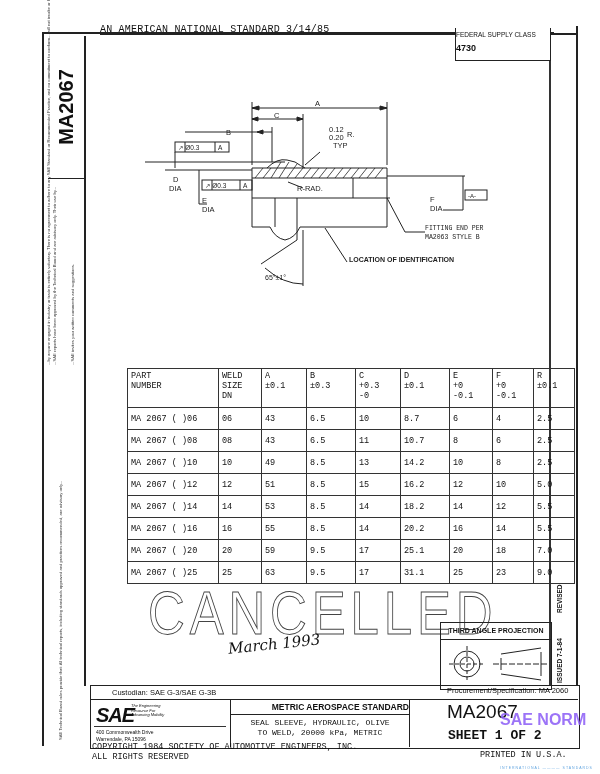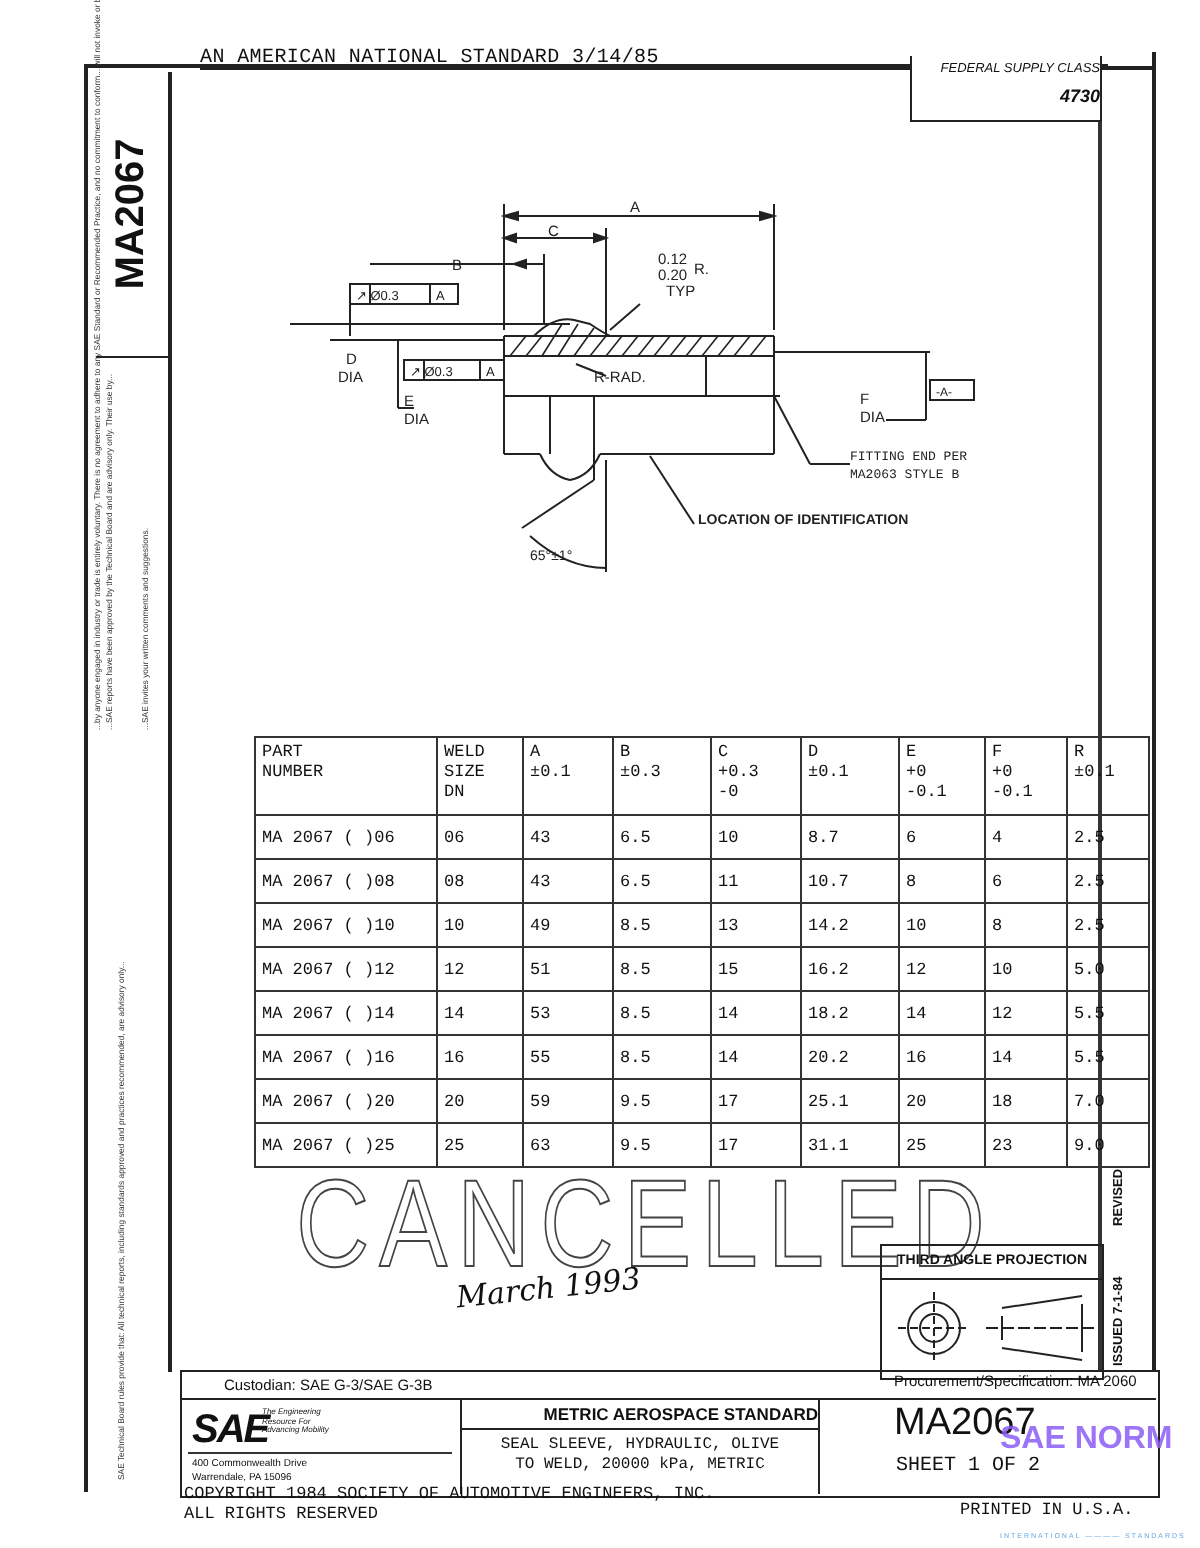--- a/index.html
+++ b/index.html
@@ -4,21 +4,21 @@
 <style>
   html,body{margin:0;padding:0;background:#fff;}
   body{width:600px;height:774px;position:relative;overflow:hidden;font-family:"Liberation Sans",sans-serif;color:#111;}
   .abs{position:absolute;}
   .mono{font-family:"Liberation Mono","DejaVu Sans Mono",monospace;}
   .top-std{left:100px;top:24px;font-size:10px;letter-spacing:0.2px;}
   .frame{left:42px;top:32px;width:510px;height:712px;border-left:2px solid #222;border-top:2px solid #222;}
   .frame-right{left:576px;top:26px;width:2px;height:660px;background:#222;}
   .frame-right2{left:549px;top:50px;width:1.5px;height:636px;background:#333;}
   .top-line{left:100px;top:33px;width:478px;height:2px;background:#222;}
-  .fsc{left:455px;top:28px;width:94px;height:32px;border:1.5px solid #222;border-top:none;background:#fff;text-align:right;font-style:italic;}
+  .fsc{left:455px;top:28px;width:94px;height:32px;border:1.5px solid #222;border-top:none;background:#fff;text-align:left;}
   .fsc .l1{font-size:6.5px;margin-top:3px;}
   .fsc .l2{font-size:9px;font-weight:bold;margin-top:5px;}
   .side-tab{left:48px;top:36px;width:36px;height:142px;border-right:1.5px solid #222;border-bottom:1.5px solid #222;}
   .side-tab span{position:absolute;left:50%;top:50%;transform:translate(-50%,-50%) rotate(-90deg);font-size:20px;font-weight:bold;white-space:nowrap;}
   .left-rule{left:84px;top:36px;width:1.5px;height:650px;background:#222;}
   .vnote{font-size:4.2px;line-height:5px;color:#333;transform-origin:left top;transform:rotate(-90deg);white-space:nowrap;}
   .drawing{left:125px;top:90px;width:400px;height:200px;}
   table.dims{position:absolute;left:127px;top:368px;border-collapse:collapse;font-family:"Liberation Mono",monospace;font-size:8.5px;}
   table.dims td,table.dims th{border:1px solid #333;padding:0 3px;height:21px;text-align:left;font-weight:normal;vertical-align:middle;}
   table.dims th{height:36px;vertical-align:top;padding-top:2px;line-height:10px;}
@@ -34,21 +34,21 @@
   .proc{left:420px;top:686px;font-size:7.5px;padding-left:27px;}
   .sae-box{left:90px;top:700px;width:140px;height:47px;border-right:1.5px solid #222;}
   .sae-logo{left:96px;top:704px;font-size:20px;font-weight:900;font-style:italic;letter-spacing:-1px;}
   .sae-tag{left:131px;top:704px;font-size:4px;line-height:4.5px;font-style:italic;}
   .sae-line{left:94px;top:726px;width:132px;height:1px;background:#333;}
   .addr{left:96px;top:729px;font-size:5px;line-height:7px;}
   .mas{left:231px;top:700px;width:178px;height:14px;border-bottom:1px solid #222;text-align:right;font-size:8.5px;font-weight:bold;line-height:14px;}
   .title-text{left:231px;top:718px;width:178px;text-align:center;font-size:8px;line-height:10px;}
   .num-box{left:409px;top:700px;width:169px;height:47px;border-left:1.5px solid #222;}
   .ma-num{left:447px;top:701px;font-size:19px;}
-  .sheet{left:448px;top:728px;font-size:10px;}
+  .sheet{left:448px;top:728px;font-size:13px;font-weight:bold;}
   .copy{left:92px;top:742px;font-size:8.5px;line-height:10px;}
   .printed{left:480px;top:750px;font-size:8.5px;}
   .wm{left:500px;top:711px;font-size:16px;font-weight:bold;color:#8b5cf6;opacity:0.85;}
   .wm-sub{left:500px;top:766px;font-size:3.5px;color:#3a8ed8;opacity:0.8;letter-spacing:1px;}
 </style>
 </head>
 <body>
 
 <div class="abs top-std mono">AN AMERICAN NATIONAL STANDARD 3/14/85</div>
 <div class="abs top-line"></div>

